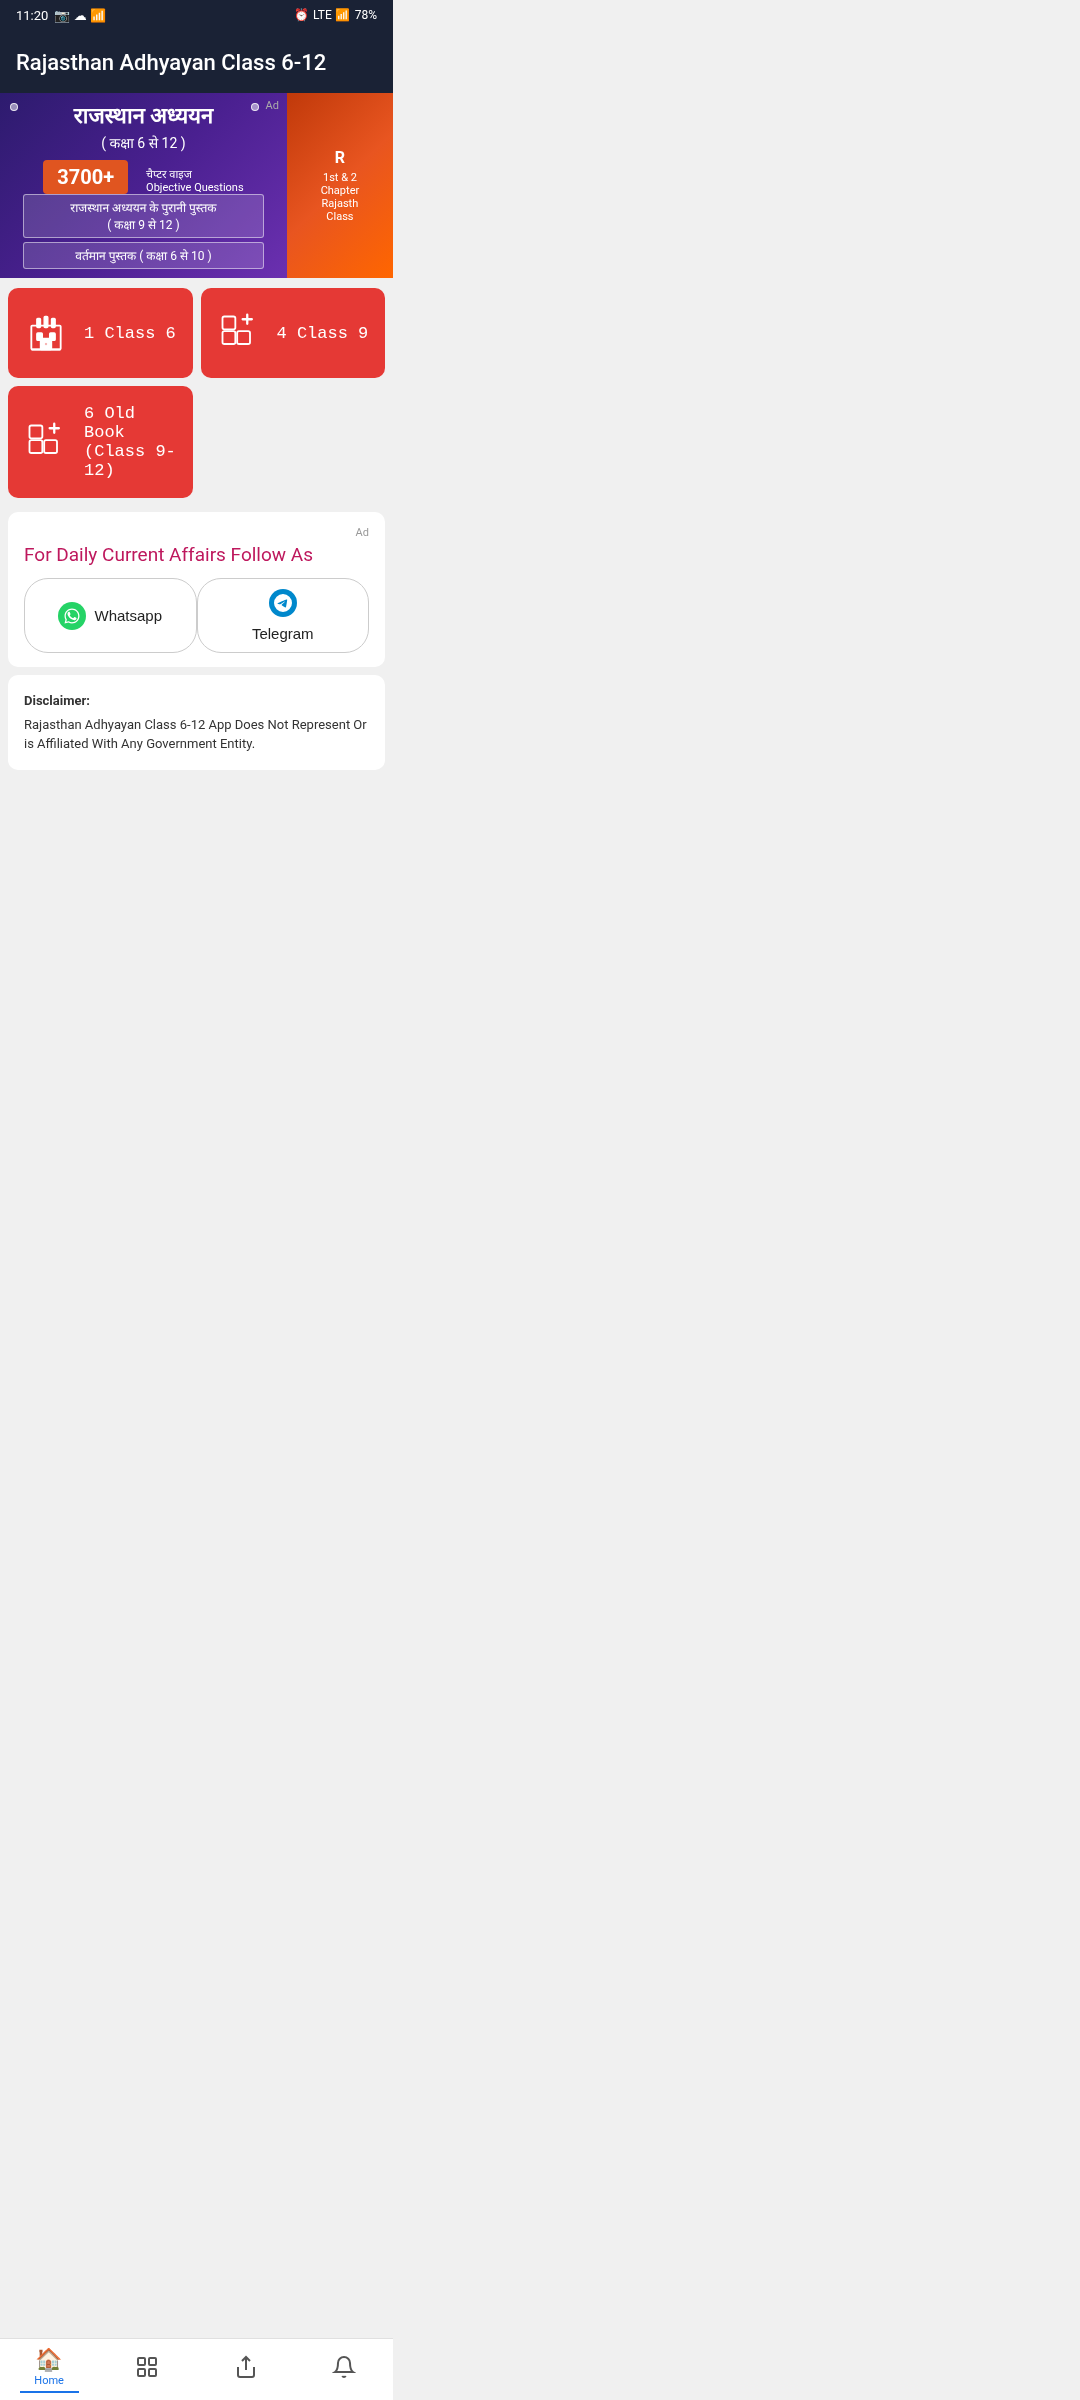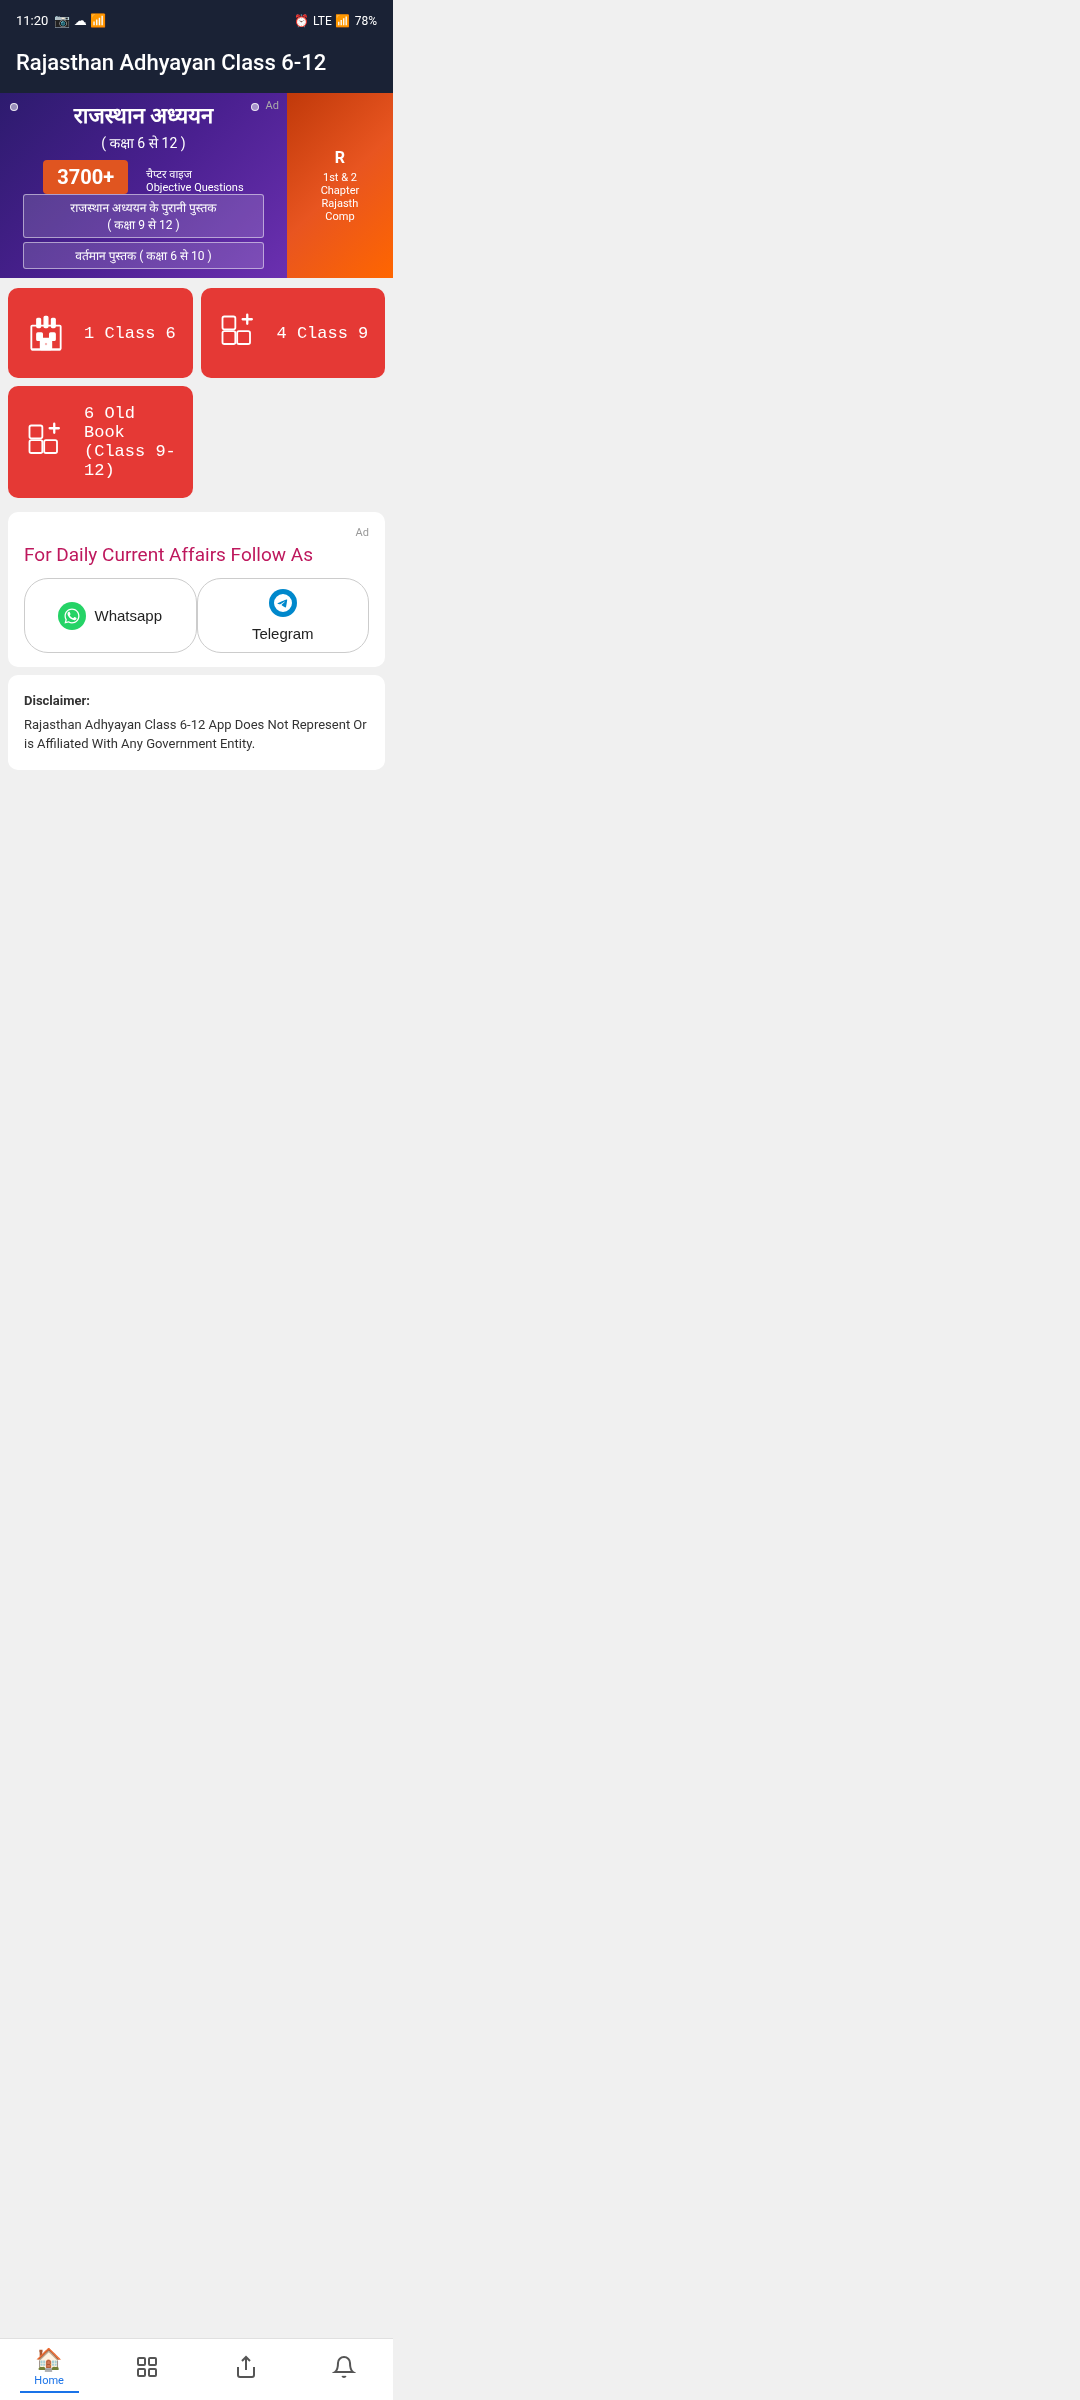--- a/index.html
+++ b/index.html
@@ -12,21 +12,21 @@
       overflow-x: hidden;
       position: relative;
     }
 
     
     .status-bar {
       background: #1a2235;
       color: white;
       display: flex;
       justify-content: space-between;
-      align-items: flex-end;
+      align-items: flex-start;
       padding: 8px 16px;
       font-size: 13px;
       height: 36px;
     }
     .status-left { display: flex; align-items: center; gap: 6px; }
     .status-right { display: flex; align-items: center; gap: 4px; font-size: 12px; }
 
     
     .header {
       background: #1a2235;
@@ -330,21 +330,21 @@
     <div class="banner-desc-box">
       राजस्थान अध्ययन के पुरानी पुस्तक<br>( कक्षा 9 से 12 )
     </div>
     <div class="banner-desc-box">वर्तमान पुस्तक ( कक्षा 6 से 10 )</div>
   </div>
   <div class="banner-side">
     <div class="banner-side-big">R</div>
     <div class="banner-side-sub">1st &amp; 2</div>
     <div class="banner-side-sub">Chapter</div>
     <div class="banner-side-sub">Rajasth</div>
-    <div class="banner-side-sub">Comp</div>
+    <div class="banner-side-sub">Class</div>
   </div>
 </div>
 
 <div class="grid-container">
 
   <div class="grid-card">
     <div class="grid-card-icon">
       <svg viewBox="0 0 48 48" xmlns="http://www.w3.org/2000/svg">
 
         <rect x="8" y="16" width="32" height="26" rx="1" stroke="white" stroke-width="2" fill="none"></rect>

